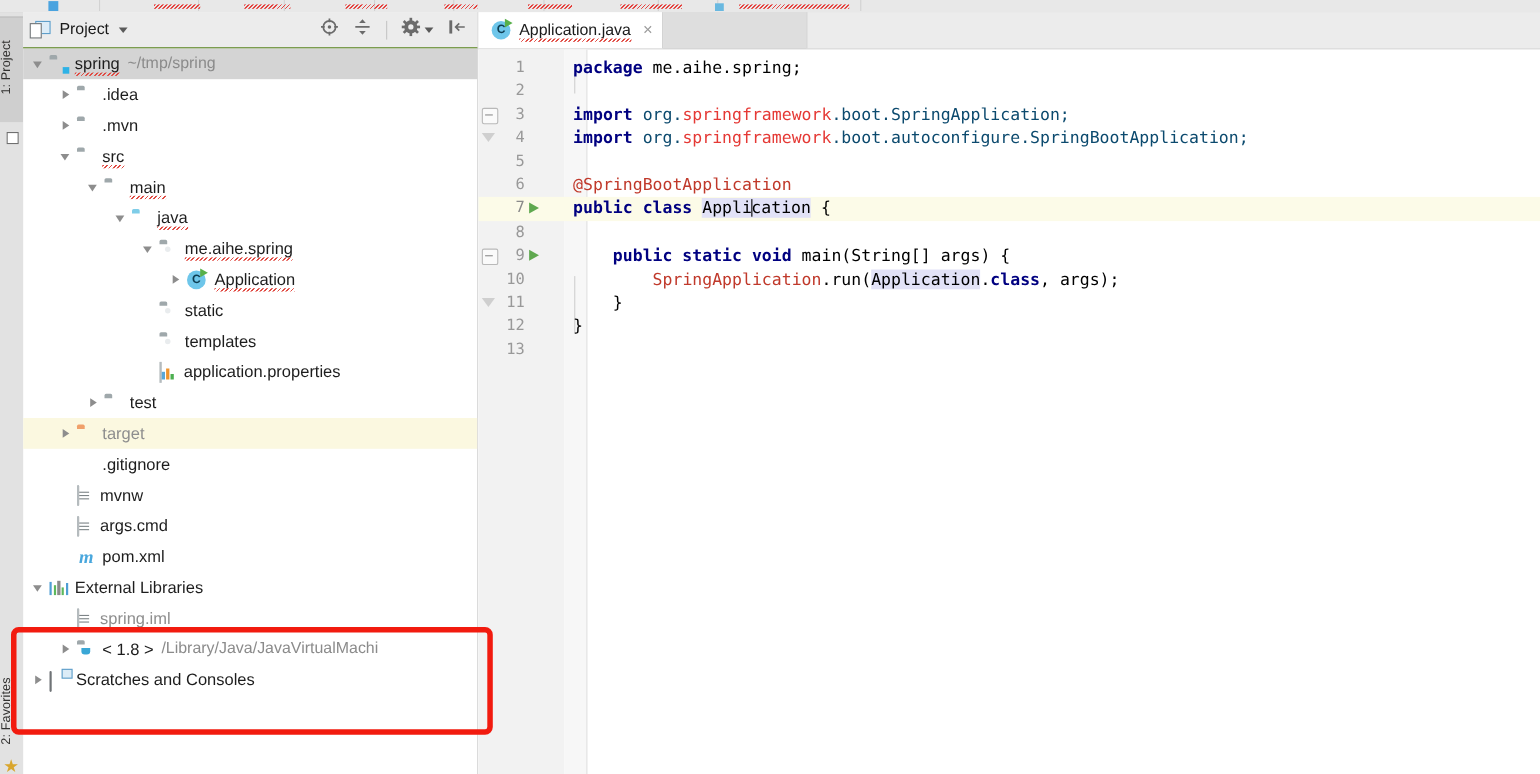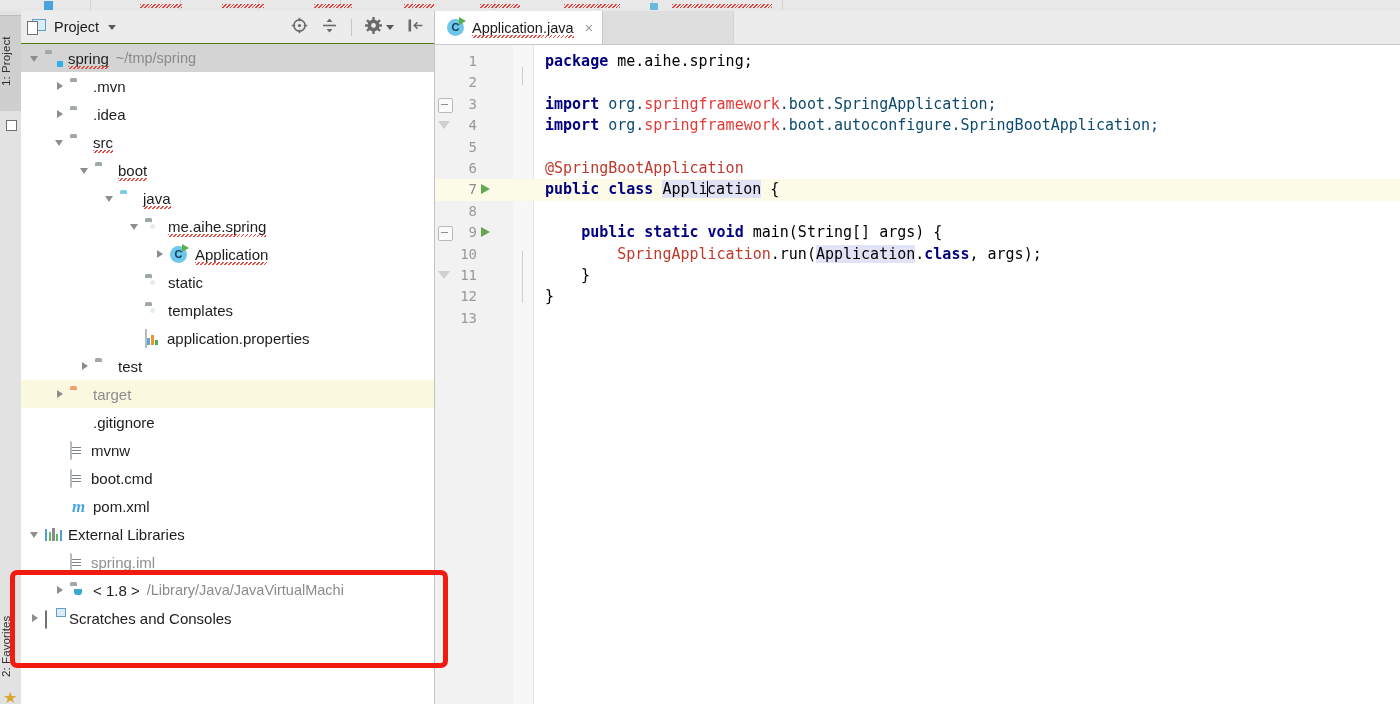--- a/index.html
+++ b/index.html
@@ -134,21 +134,21 @@
     font-family:"DejaVu Sans Mono","Liberation Mono",monospace;font-size:15px;}
   .gutter{position:absolute;left:0;top:0;width:78px;height:100%;background:#f2f2f2;}
   .folds{position:absolute;left:78px;top:0;width:20px;height:100%;background:#f7f7f7;
     border-right:1px solid #e2e2e2;}
   .cline{position:relative;height:21.4px;line-height:21.4px;white-space:pre;}
   .cline .ln{position:absolute;left:0;width:42px;text-align:right;color:#999999;
     font-size:14px;}
   .cline .run{position:absolute;left:46px;top:5px;width:0;height:0;
     border-left:9px solid #5fa84f;border-top:5.5px solid transparent;
     border-bottom:5.5px solid transparent;}
-  .cline .txt{position:absolute;left:86px;margin-left:24px;}
+  .cline .txt{position:absolute;left:86px;}
   .cline.hl{background:#fcfbe8;}
   .cline.hl .ln{color:#8a8a8a;}
   .kw{color:#000080;font-weight:bold;}
   .anno{color:#c0392b;}
   .lit{color:#e53935;}
   .grey{color:#0c4a6e;}
   .ident{background:#e2e2f7;}
   .caret-bar{display:inline-block;width:1.5px;height:16px;background:#000;
     vertical-align:-3px;margin:0 -1px;}
   .foldmark{position:absolute;left:3px;width:13px;height:13px;}
@@ -255,39 +255,39 @@
           <span style="display:inline-block;width:8px"></span>
           <span class="arrow open"></span>
           <span class="ic" style="position:relative;width:17px;height:13px;margin-top:2px"><span class="folder"><span class="badge"></span></span></span>
           <span class="label ul bold">spring</span>
           <span class="path">~/tmp/spring</span>
         </div>
         <div class="row">
           <span style="display:inline-block;width:33px"></span>
           <span class="arrow closed"></span>
           <span class="ic" style="position:relative;width:17px;height:13px;margin-top:2px"><span class="folder"></span></span>
+          <span class="label">.idea</span>
+        </div>
+        <div class="row">
+          <span style="display:inline-block;width:33px"></span>
+          <span class="arrow closed"></span>
+          <span class="ic" style="position:relative;width:17px;height:13px;margin-top:2px"><span class="folder"></span></span>
           <span class="label">.mvn</span>
-        </div>
-        <div class="row">
-          <span style="display:inline-block;width:33px"></span>
-          <span class="arrow closed"></span>
-          <span class="ic" style="position:relative;width:17px;height:13px;margin-top:2px"><span class="folder"></span></span>
-          <span class="label">.idea</span>
         </div>
         <div class="row">
           <span style="display:inline-block;width:33px"></span>
           <span class="arrow open"></span>
           <span class="ic" style="position:relative;width:17px;height:13px;margin-top:2px"><span class="folder"></span></span>
           <span class="label ul">src</span>
         </div>
         <div class="row">
           <span style="display:inline-block;width:58px"></span>
           <span class="arrow open"></span>
           <span class="ic" style="position:relative;width:17px;height:13px;margin-top:2px"><span class="folder"></span></span>
-          <span class="label ul">boot</span>
+          <span class="label ul">main</span>
         </div>
         <div class="row">
           <span style="display:inline-block;width:83px"></span>
           <span class="arrow open"></span>
           <span class="ic" style="position:relative;width:17px;height:13px;margin-top:2px"><span class="folder blue"></span></span>
           <span class="label ul">java</span>
         </div>
         <div class="row">
           <span style="display:inline-block;width:108px"></span>
           <span class="arrow open"></span>
@@ -341,21 +341,21 @@
         <div class="row">
           <span style="display:inline-block;width:33px"></span>
           <span class="arrow"></span>
           <span class="ic" style="position:relative;width:15px;height:17px;"><span class="file-ic"></span></span>
           <span class="label">mvnw</span>
         </div>
         <div class="row">
           <span style="display:inline-block;width:33px"></span>
           <span class="arrow"></span>
           <span class="ic" style="position:relative;width:15px;height:17px;"><span class="file-ic"></span></span>
-          <span class="label">boot.cmd</span>
+          <span class="label">args.cmd</span>
         </div>
         <div class="row">
           <span style="display:inline-block;width:33px"></span>
           <span class="arrow"></span>
           <span class="ic m-ic" style="position:relative;">m</span>
           <span class="label">pom.xml</span>
         </div>
         <div class="row">
           <span style="display:inline-block;width:8px"></span>
           <span class="arrow open"></span>

